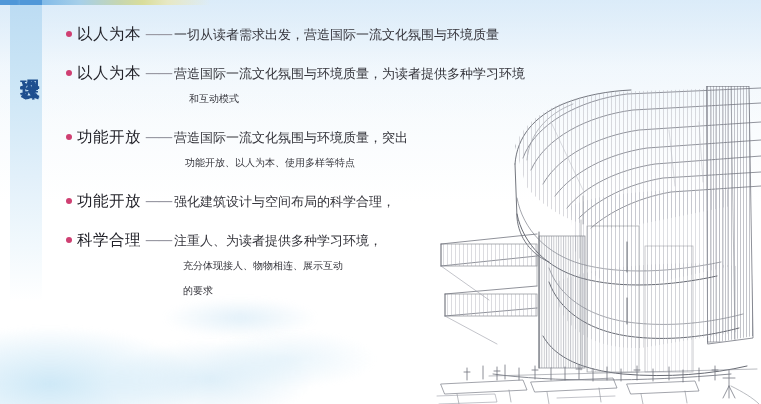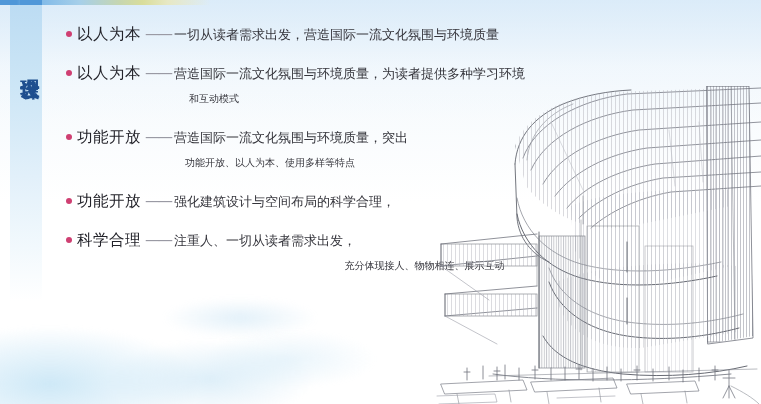--- a/index.html
+++ b/index.html
@@ -158,21 +158,21 @@
   }
   .bline2 {
     display: block;
     color: #34343b;
     font-size: 10px;
     line-height: 25px;
   }
   .indent-1 { padding-left: 112px; }
   .indent-2 { padding-left: 108px; }
   .indent-3 { padding-left: 106px; }
-  .indent-4 { padding-left: 106px; text-align: center; }
+  .indent-4 { padding-left: 106px; }
 
   
   .sketch {
     position: absolute;
     right: 0;
     top: 86px;
     width: 330px;
     height: 318px;
   }
   .sketch svg { display: block; }
@@ -220,22 +220,23 @@
     <div class="bullet-row">
       <span class="dot"></span>
       <span class="btext">
         <span class="bhead">功能开放</span><span class="bdash">——</span><span class="bdesc">强化建筑设计与空间布局的科学合理，</span>
       </span>
     </div>
 
     <div class="bullet-row">
       <span class="dot"></span>
       <span class="btext">
-        <span class="bhead">科学合理</span><span class="bdash">——</span><span class="bdesc">注重人、一切从读者需求出发，</span>
+        <span class="bhead">科学合理</span><span class="bdash">——</span><span class="bdesc">注重人、为读者提供多种学习环境，</span>
         <span class="bline2 indent-4">充分体现接人、物物相连、展示互动</span>
+        <span class="bline2 indent-4">的要求</span>
       </span>
     </div>
 
   </div>
 
   <div class="sketch">
     <svg width="330" height="318" viewBox="0 0 330 318" xmlns="http://www.w3.org/2000/svg">
       <defs>
         <pattern id="vhatch" width="3" height="10" patternUnits="userSpaceOnUse">
           <line x1="0.5" y1="0" x2="0.5" y2="10" stroke="#9a9ca6" stroke-width="0.7"></line>

